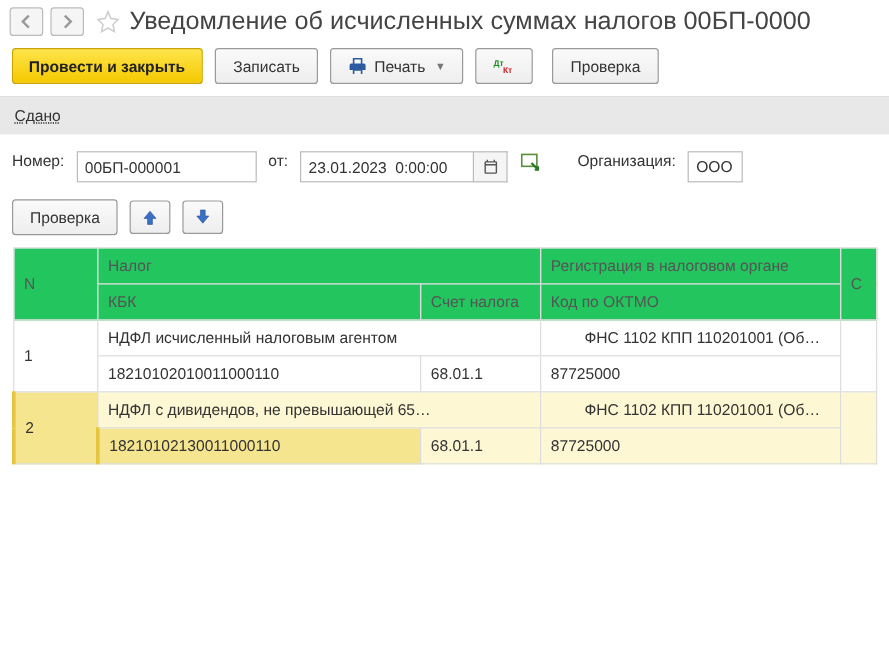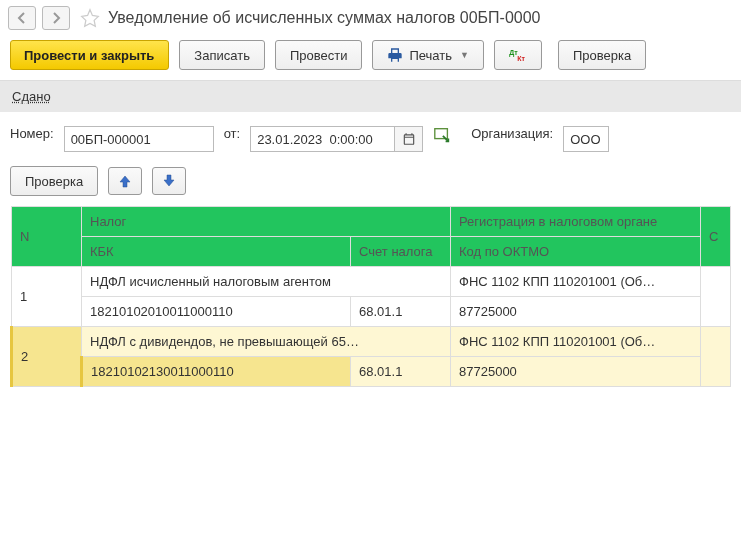--- a/index.html
+++ b/index.html
@@ -34,21 +34,21 @@
     .star-icon {
       width: 20px;
       height: 20px;
       fill: none;
       stroke: #ccc;
       stroke-width: 1.5;
       margin-left: 4px;
       margin-right: 2px;
     }
     .title {
-      font-size: 16px;
+      font-size: 21px;
       color: #444;
       white-space: nowrap;
     }
     .toolbar {
       display: flex;
       align-items: center;
       gap: 10px;
       padding: 0 10px 10px 10px;
       border-bottom: 1px solid #ddd;
     }
@@ -108,21 +108,21 @@
       border: 1px solid #bbb;
       border-left: none;
       background: #f5f5f5;
       display: inline-flex;
       align-items: center;
       justify-content: center;
       cursor: pointer;
     }
     .cal-icon { width:14px; height:14px; fill:#555; }
     .edo-icon { width:18px; height:18px; }
-    .org-label { margin-left: 10px; }
+    .org-label { margin-left: 20px; }
     .field-org { width: 46px; }
     .table-toolbar {
       display: flex;
       align-items: center;
       gap: 10px;
       padding: 0 10px 10px 10px;
     }
     .icon-btn {
       width: 34px;
       height: 28px;
@@ -162,21 +162,21 @@
     .col-tax { width: 280px; }
     .col-acc { width: 100px; }
     .col-reg { width: 250px; }
     .col-sum { width: 30px; }
     .row-selected td { background: #fef7d3; }
     .row-selected td:first-child {
       border-left: 3px solid #e6c641;
       background: #f6e58f;
     }
     .cell-ellipsis { white-space: nowrap; overflow: hidden; text-overflow: ellipsis; max-width: 275px; }
-    .cell-reg { white-space: nowrap; overflow: hidden; text-overflow: ellipsis; max-width: 245px; }
+    .cell-reg { white-space: nowrap; overflow: hidden; text-overflow: ellipsis; max-width: 245px; margin-left: 28px; }
   </style>
 </head>
 <body>
 
 <div class="titlebar">
   <button class="nav-btn">
     <svg width="12" height="12" viewBox="0 0 12 12">
         <path d="M8 1 L3 6 L8 11" fill="none" stroke="#999" stroke-width="2"></path>
       </svg>
   </button>
@@ -187,21 +187,20 @@
   </button>
   <svg class="star-icon" viewBox="0 0 24 24">
       <path d="M12 2l2.9 6.9L22 10l-5 4.9 1.4 7.1L12 18.5 5.6 22 7 14.9 2 10l7.1-1.1z"></path>
     </svg>
   <span class="title">Уведомление об исчисленных суммах налогов 00БП-0000</span>
 </div>
 
 <div class="toolbar">
   <button class="btn btn-primary">Провести и закрыть</button>
   <button class="btn">Записать</button>
-  <button class="btn">Провести</button>
   <button class="btn">
     <svg class="printer-icon" viewBox="0 0 24 24">
         <path d="M6 9V2h12v7h2a2 2 0 012 2v6h-4v5H6v-5H2v-6a2 2 0 012-2h2zm2-5v5h8V4H8zm8 14H8v4h8v-4z"></path>
       </svg>
     <span>Печать</span>
     <span class="dropdown-arrow">▼</span>
   </button>
   <button class="btn">
     <svg class="dtkt-icon" viewBox="0 0 20 16">
         <text x="0" y="8" font-size="8" fill="#1a8f1a" font-weight="bold">Дт</text>

